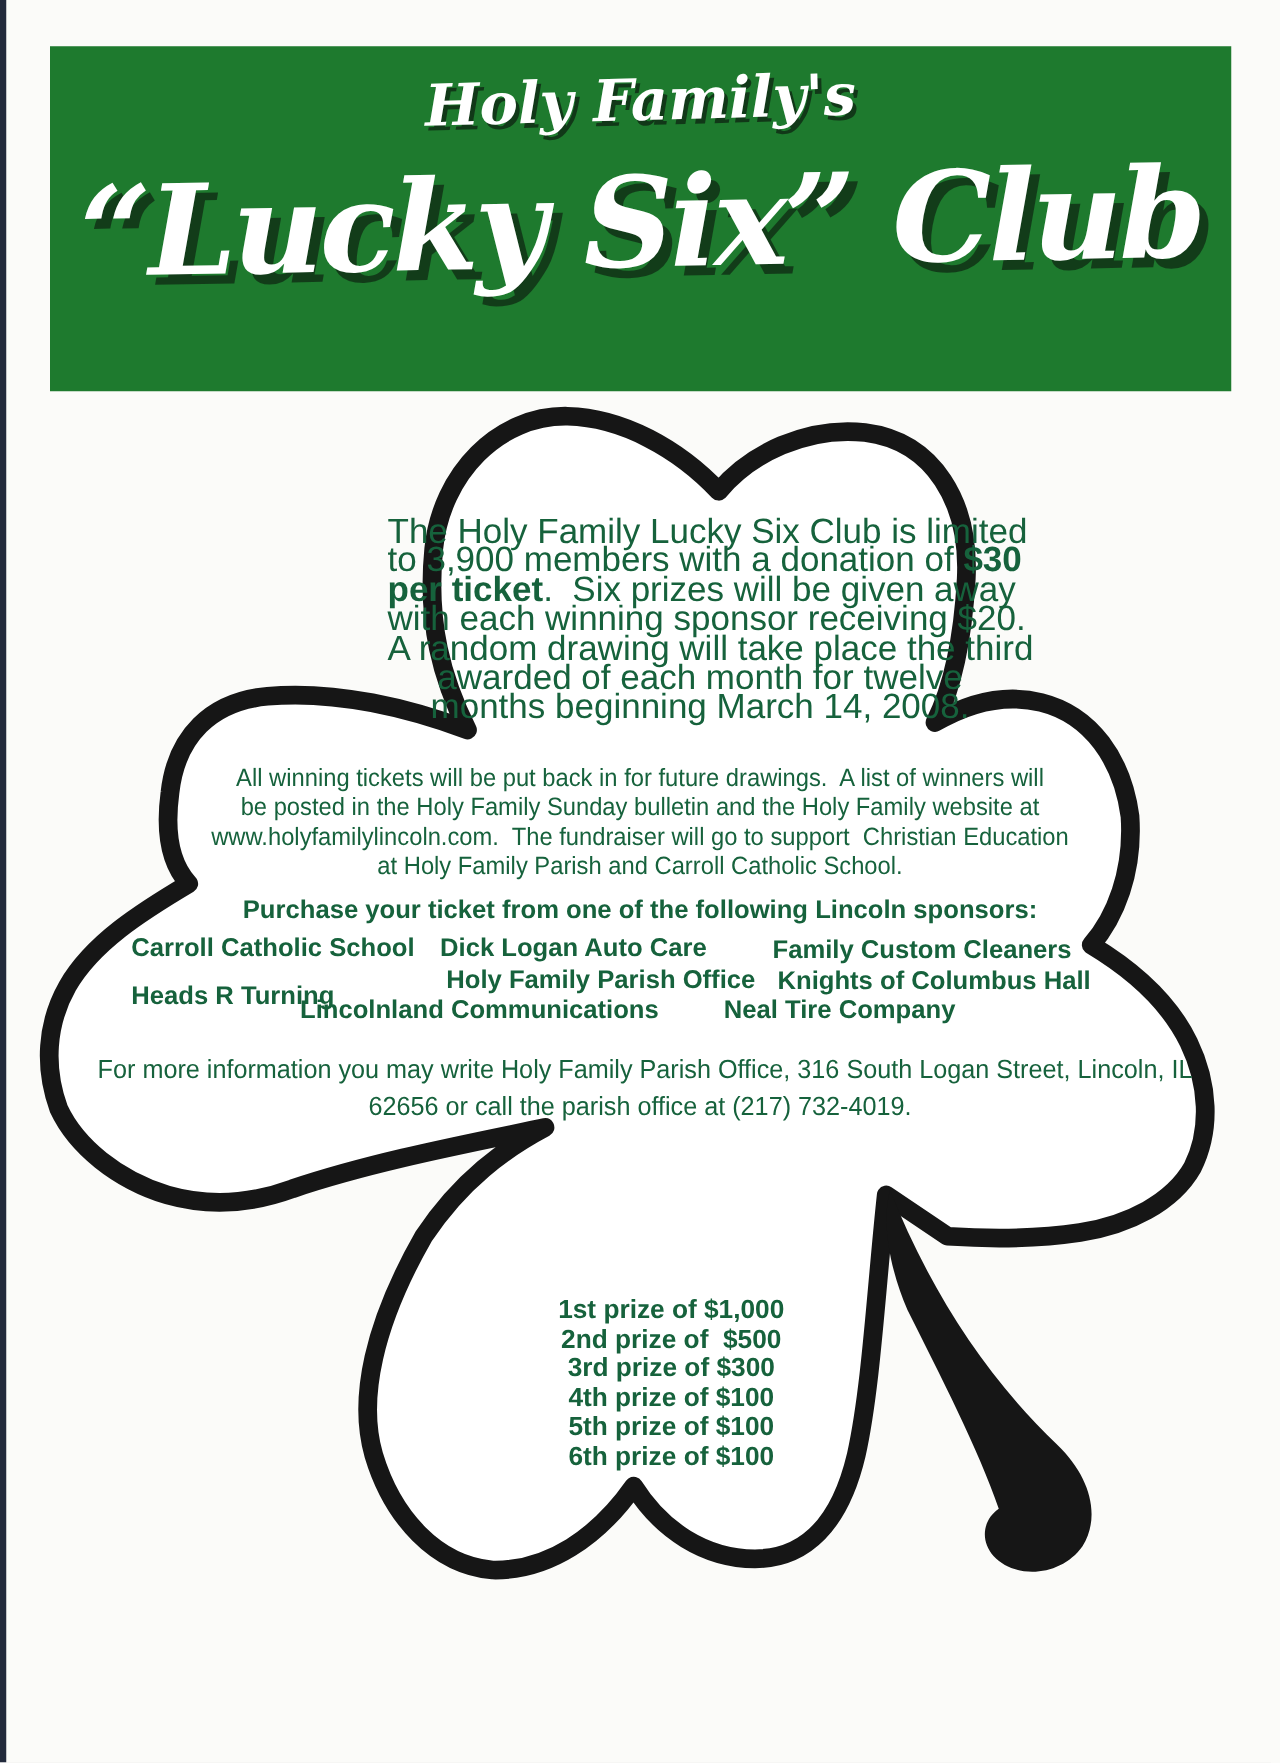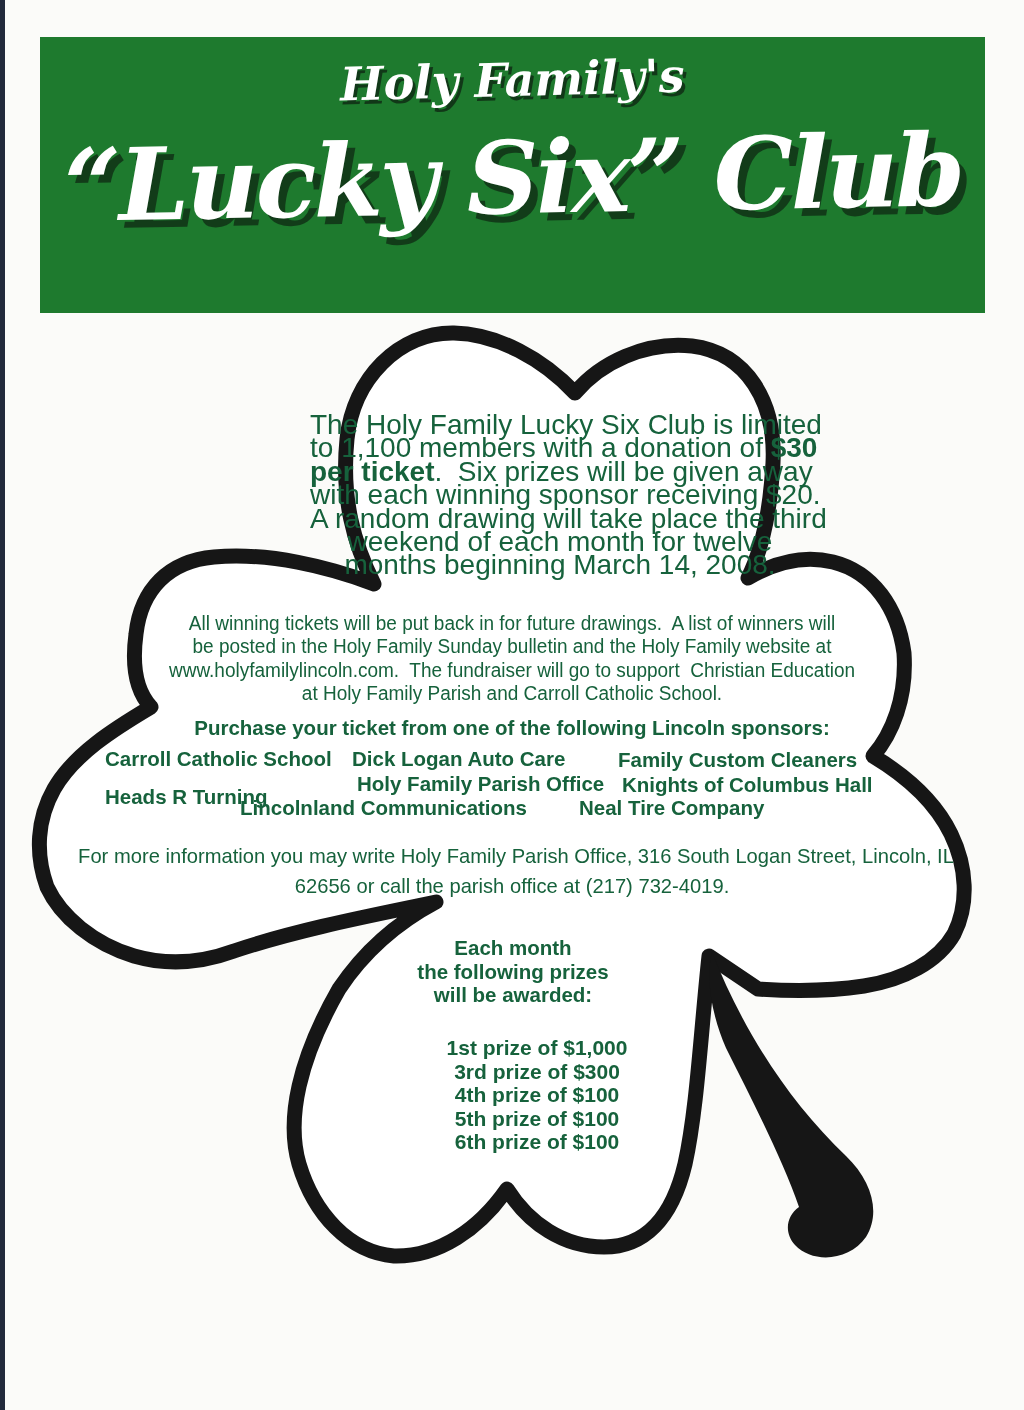--- a/index.html
+++ b/index.html
@@ -77,25 +77,25 @@
       C 872,1181 881,1213 866,1237
       C 849,1261 813,1264 795,1245
       C 784,1233 786,1216 799,1207
       C 783,1160 752,1100 726,1048
       C 712,1016 705,978 712,952
       Z"></path>
   </svg>
 
   <div class="txt para1">
     <div class="line">The Holy Family Lucky Six Club is limited</div>
-    <div class="line"><span>to 1,100 members with a donation of </span><b>$30</b></div>
+    <div class="line"><span>to 3,900 members with a donation of </span><b>$30</b></div>
     <div class="line"><b>per ticket</b><span>.  Six prizes will be given away</span></div>
     <div class="line">with each winning sponsor receiving $20.</div>
     <div class="line">A random drawing will take place the third</div>
-    <div class="line">weekend of each month for twelve</div>
+    <div class="line">awarded of each month for twelve</div>
     <div class="line">months beginning March 14, 2008.</div>
   </div>
 
   <div class="txt para2">
     <div class="line">All winning tickets will be put back in for future drawings.  A list of winners will</div>
     <div class="line">be posted in the Holy Family Sunday bulletin and the Holy Family website at</div>
     <div class="line">www.holyfamilylincoln.com.  The fundraiser will go to support  Christian Education</div>
     <div class="line">at Holy Family Parish and Carroll Catholic School.</div>
   </div>
 
@@ -107,25 +107,21 @@
   <div class="sponsor" style="left:357px;top:772px;text-align:center;">Holy Family Parish Office</div>
   <div class="sponsor" style="left:622px;top:773px;">Knights of Columbus Hall</div>
   <div class="sponsor" style="left:240px;top:796px;">Lincolnland Communications</div>
   <div class="sponsor" style="left:567px;top:796px;margin-left:12px;">Neal Tire Company</div>
 
   <div class="txt info">
     <div class="line">For more information you may write Holy Family Parish Office, 316 South Logan Street, Lincoln, IL</div>
     <div class="line">62656 or call the parish office at (217) 732-4019.</div>
   </div>
 
-  <div class="txt prize-head">
-    <div class="line">Each month</div>
-    <div class="line">the following prizes</div>
-    <div class="line">will be awarded:</div>
-  </div>
   <div class="txt prize-list">
     <div class="line">1st prize of $1,000</div>
+    <div class="line">2nd prize of  $500</div>
     <div class="line">3rd prize of $300</div>
     <div class="line">4th prize of $100</div>
     <div class="line">5th prize of $100</div>
     <div class="line">6th prize of $100</div>
   </div>
 </div>
 
 </body></html>

